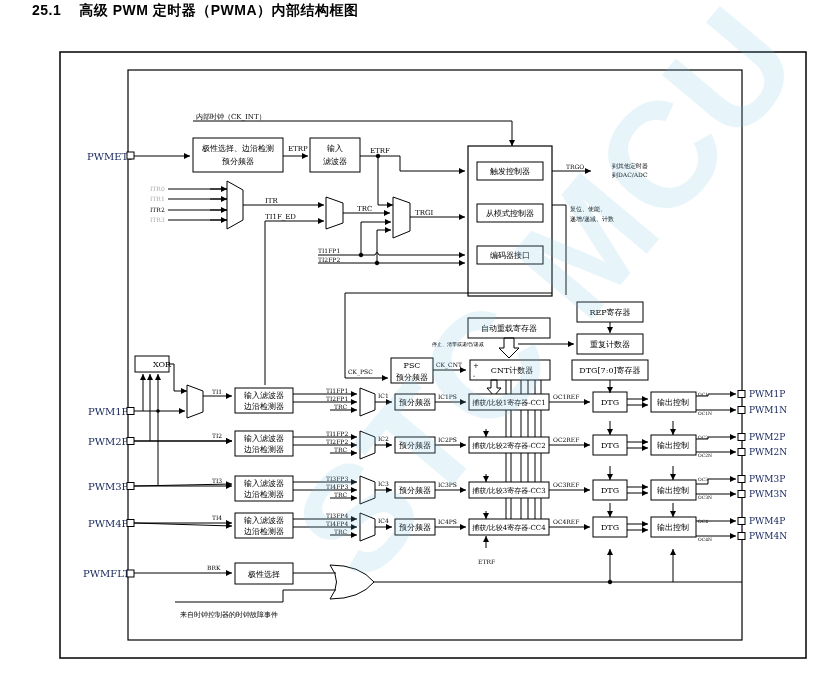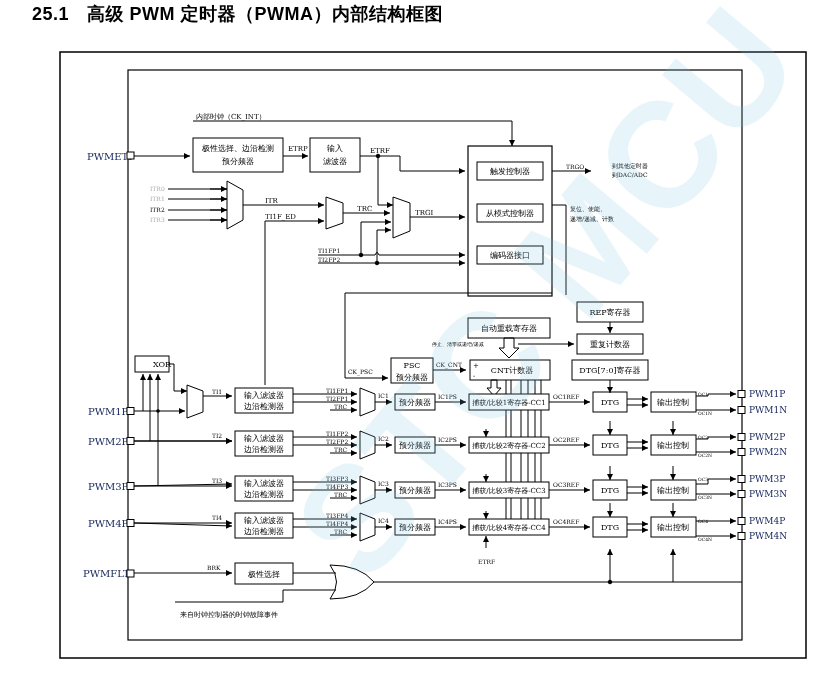--- a/index.html
+++ b/index.html
@@ -1,17 +1,17 @@
 <!DOCTYPE html>
 <html><head>
 <meta charset="utf-8">
 <style>
   html, body { margin:0; padding:0; background:#ffffff; }
   body { width:840px; height:676px; position:relative; overflow:hidden; font-family:"DejaVu Serif","Liberation Serif",serif; }
-  .page-title { position:absolute; left:32px; top:2px; font-family:"Liberation Sans","DejaVu Sans",sans-serif; font-weight:bold; font-size:18px; color:#000; letter-spacing:0.5px; white-space:nowrap; }
+  .page-title { position:absolute; left:32px; top:2px; font-family:"Liberation Sans","DejaVu Sans",sans-serif; font-weight:bold; font-size:14px; color:#000; letter-spacing:0.5px; white-space:nowrap; }
   .page-title .num { margin-right:18px; }
   svg#diagram { position:absolute; left:0; top:0; }
   svg text { font-family:"DejaVu Serif","Liberation Serif",serif; fill:#000; }
   .t6 { font-size:6px; }
   .t7 { font-size:7px; }
   .t8 { font-size:8px; }
   .t9 { font-size:9px; }
   .pin { font-size:10px; }
   .grey { fill:#aaaaaa; }
   .watermark { position:absolute; left:260px; top:500px; font-family:"Liberation Sans",sans-serif; font-size:150px; font-weight:bold; color:rgba(120,200,230,0.18); transform:rotate(-50deg); transform-origin:left top; white-space:nowrap; pointer-events:none; }

